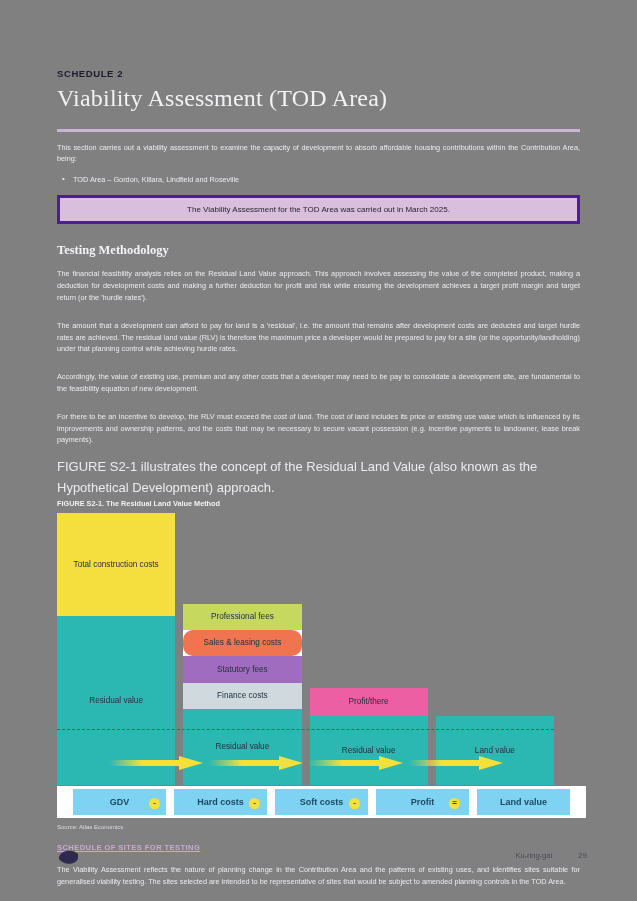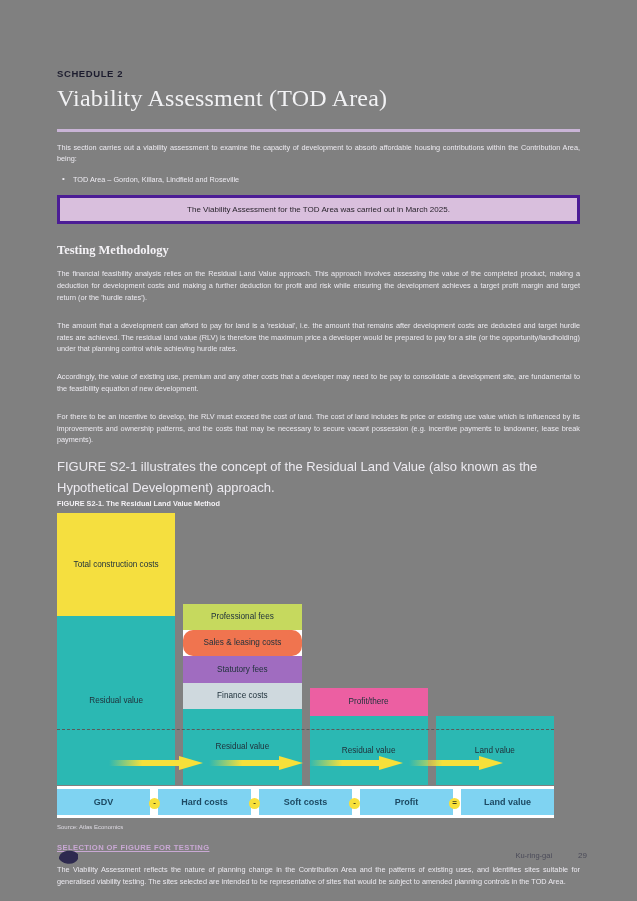--- a/index.html
+++ b/index.html
@@ -205,21 +205,21 @@
   
   .label-row {
     position: absolute;
     left: 0;
     bottom: 0;
     width: 100%;
     height: 26px;
     display: flex;
     gap: 8px;
     background: #ffffff;
-    padding: 3px 0;
+    padding: 3px 16px;
     box-sizing: content-box;
     text-align: right;
   }
   .label-cell {
     flex: 1;
     background: #7fd3f2;
     display: flex;
     align-items: center;
     justify-content: center;
     font-size: 9px;
@@ -402,21 +402,21 @@
 
       <div class="op" style="left:92px;">-</div>
       <div class="op" style="left:192px;">-</div>
       <div class="op" style="left:292px;">-</div>
       <div class="op" style="left:392px;">=</div>
 
     </div>
 
     <div class="source-line">Source: Atlas Economics</div>
 
-    <div class="sub-heading">SELECTION OF FIGURE FOR TESTING</div>
+    <div class="sub-heading">SCHEDULE OF SITES FOR TESTING</div>
 
     <p class="para">The Viability Assessment reflects the nature of planning change in the Contribution Area and the patterns of existing uses, and identifies sites suitable for generalised viability testing. The sites selected are intended to be representative of sites that would be subject to amended planning controls in the TOD Area.</p>
 
   </div>
 
   <div class="footer">
     <svg class="footer-logo" viewBox="0 0 42 24">
       <path d="M2,12 A11,9 0 0 1 21,9 L21,12 Z" fill="#2e2a4f"></path>
       <path d="M21,12 L21,14 A11,9 0 0 0 40,12 Z" fill="#2e2a4f" transform="translate(-19,0)"></path>
       <path d="M2,12 L21,12 A10,8 0 0 0 21,12 Z" fill="none"></path>

